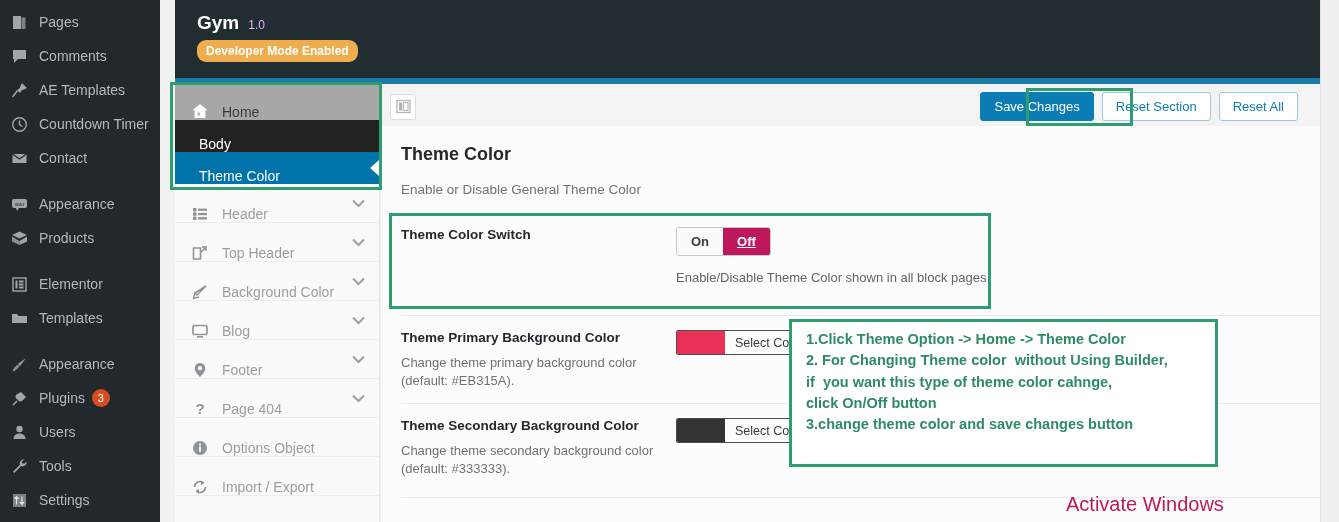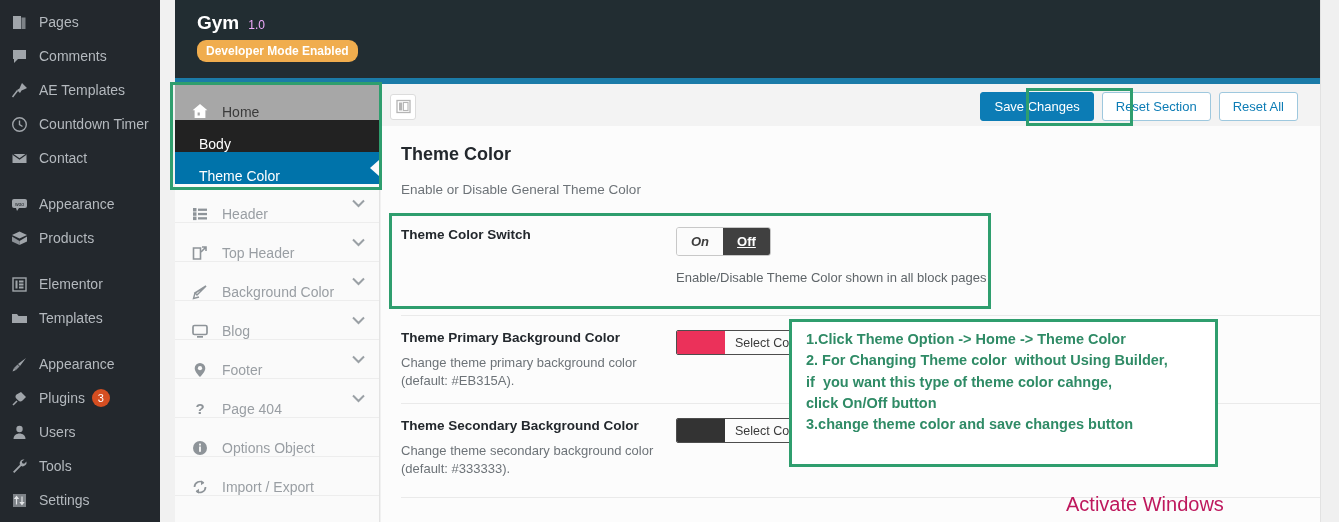--- a/index.html
+++ b/index.html
@@ -159,22 +159,22 @@
   .divider { height: 1px; background: #eaeaea; }
 
   
   .toggle {
     display: inline-flex; border: 1px solid #c8c8c8;
     border-radius: 3px; overflow: hidden; cursor: pointer;
   }
   .toggle span {
     font-size: 13px; font-weight: bold; padding: 7px 14px; line-height: 1;
   }
-  .toggle .on { background: #fbfbfb; color: #3c3c3c; font-style: italic; }
-  .toggle .off { background: #404040; color: #ffffff; text-decoration: underline; }
+  .toggle .on { background: #fbfbfb; color: #3c3c3c; }
+  .toggle .off { background: #be185d; color: #ffffff; text-decoration: underline; }
   .toggle-help { font-size: 13px; color: #5f6569; margin-top: 14px; }
 
   
   .colorpick {
     display: inline-flex; align-items: stretch;
     border: 1px solid #4d4d4d; border-radius: 2px;
     height: 25px; cursor: pointer; overflow: hidden;
   }
   .colorpick .swatch { width: 48px; }
   .colorpick .pick-label {

